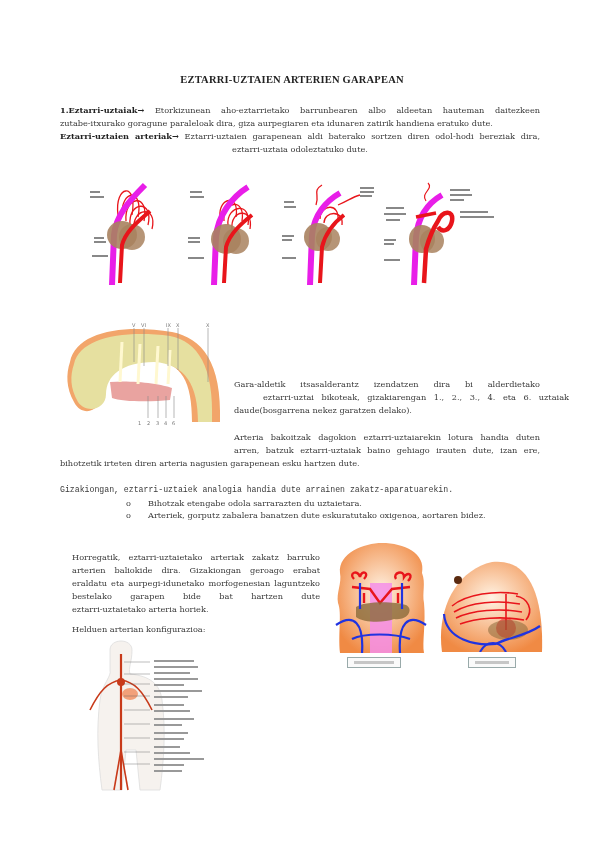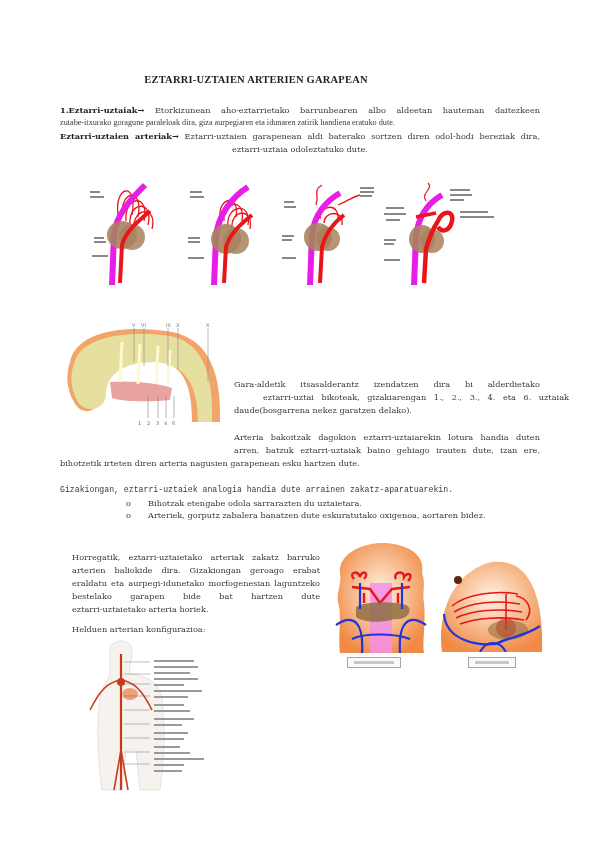--- a/index.html
+++ b/index.html
@@ -1,20 +1,20 @@
 <!DOCTYPE html>
 <html><head>
 <meta charset="utf-8">
 <style>
   html, body { margin: 0; padding: 0; background: #ffffff; }
   body { width: 600px; height: 848px; position: relative; overflow: hidden;
          font-family: "DejaVu Serif", "Liberation Serif", serif; color: #333; }
   .page { position: absolute; left: 0; top: 0; width: 600px; height: 848px; background: #fff; }
   .title { position: absolute; top: 74px; left: 0; width: 512px; text-align: center;
-           font-family: "Liberation Serif", serif; font-weight: bold; font-size: 10.5px; color: #222; letter-spacing: 0.2px; }
+           font-family: "Liberation Serif", serif; font-weight: bold; font-size: 10.5px; color: #222; letter-spacing: 0.2px; padding-left: 36px; }
   .para { position: absolute; font-size: 8.2px; line-height: 12.4px; color: #3a3a3a; text-align: justify;
           font-family: "DejaVu Serif", serif; }
   .para b { color: #222; margin-top: 24px; }
   .just-last { text-align-last: justify; }
   .bullet-list { position: absolute; left: 126px; top: 497px; font-size: 8.2px; line-height: 12.4px; color: #3a3a3a; margin: 0; padding: 0; list-style: none; }
   .bullet-list li { position: relative; padding-left: 22px; }
   .bullet-list li .b { position: absolute; left: 0; top: 0; }
   svg { position: absolute; display: block; }
   .cap-box { position: absolute; height: 9px; border: 1px solid #9aa; background: #fafafa; }
   .cap-box span { display: block; margin: 3px 6px; height: 3px; background: #c6c6c6; }
@@ -23,21 +23,21 @@
 <body>
 
 <div class="page">
 
   <div class="title">EZTARRI-UZTAIEN ARTERIEN GARAPEAN</div>
 
   <div class="para just-last" style="left:60px; top:104px; width:480px;">
     <b>1.Eztarri-uztaiak</b><b>→</b>
     <span>Etorkizunean aho-eztarrietako barrunbearen albo aldeetan hauteman daitezkeen</span>
   </div>
-  <div class="para" style="left:60px; top:117px; width:480px; text-align:left;font-family:Liberation Serif, serif;">
+  <div class="para" style="left:60px; top:117px; width:480px; text-align:left;">
     <span>zutabe-itxurako goragune paraleloak dira, giza aurpegiaren eta idunaren zatirik handiena eratuko dute.</span>
   </div>
   <div class="para just-last" style="left:60px; top:130px; width:480px;">
     <b>Eztarri-uztaien arteriak</b><b>→</b>
     <span>Eztarri-uztaien garapenean aldi baterako sortzen diren odol-hodi bereziak dira,</span>
   </div>
   <div class="para" style="left:60px; top:143px; width:480px; text-align:center;">
     <span>eztarri-uztaia odoleztatuko dute.</span>
   </div>
 

